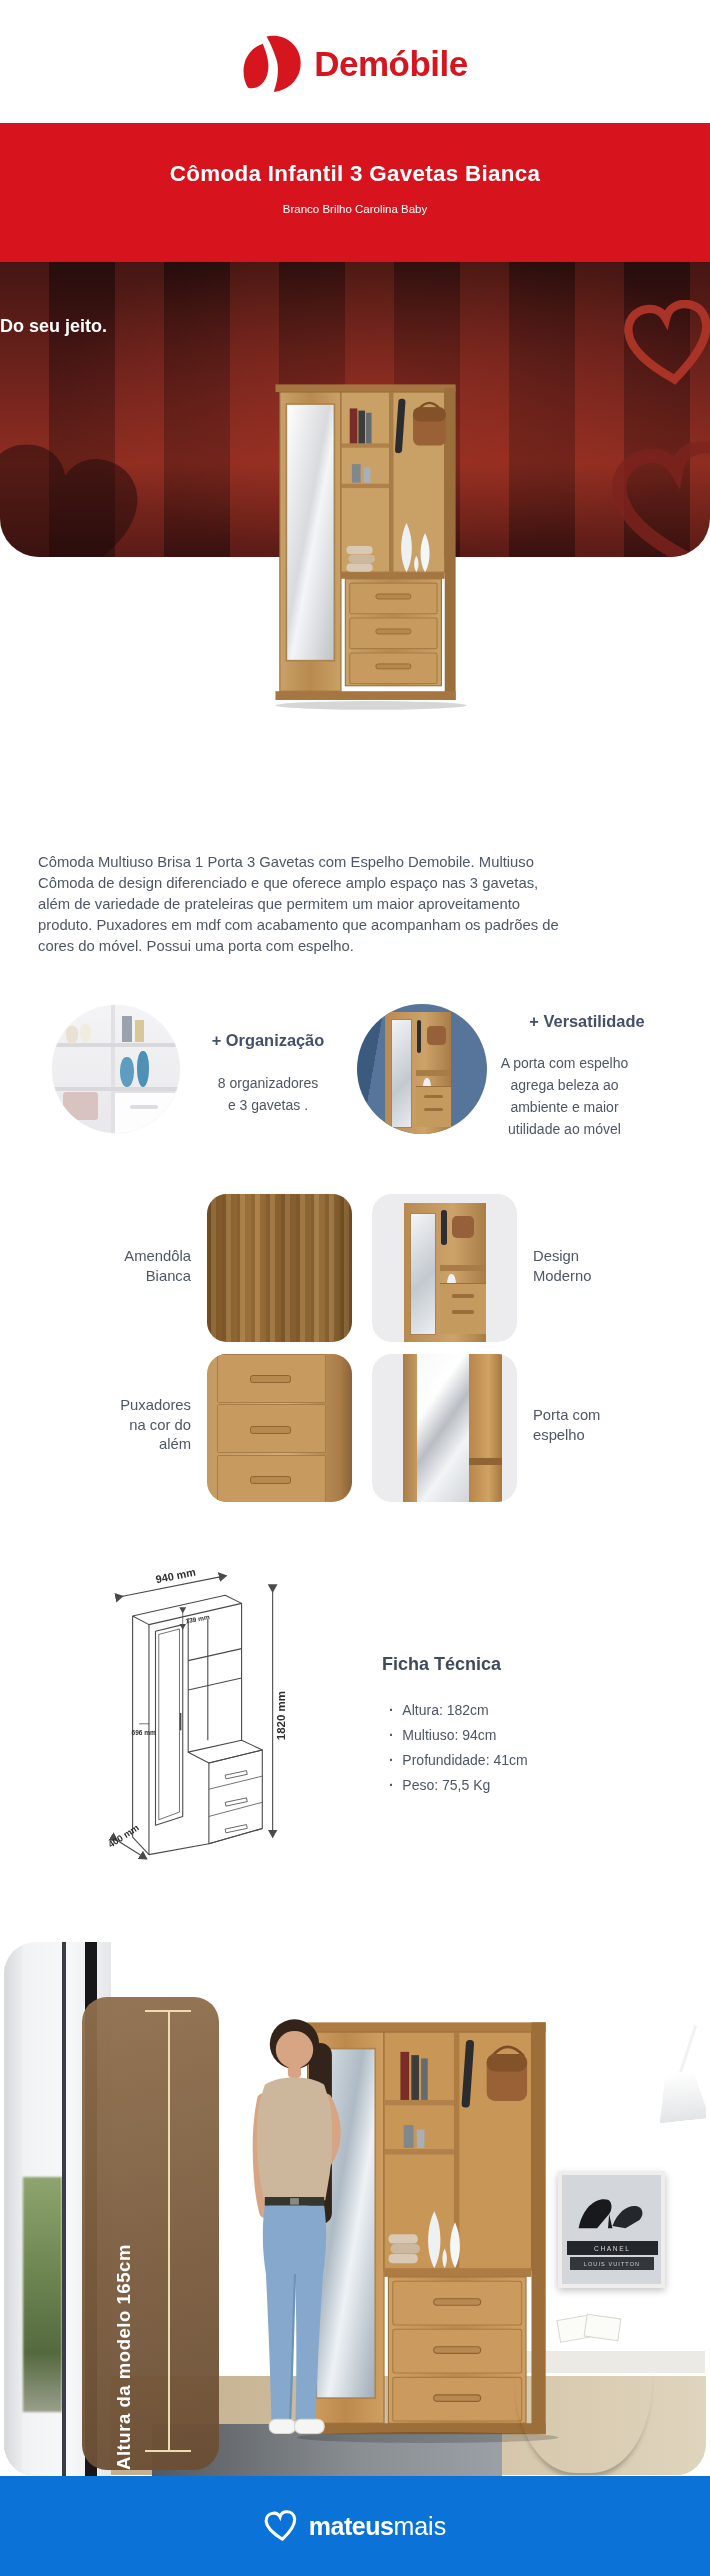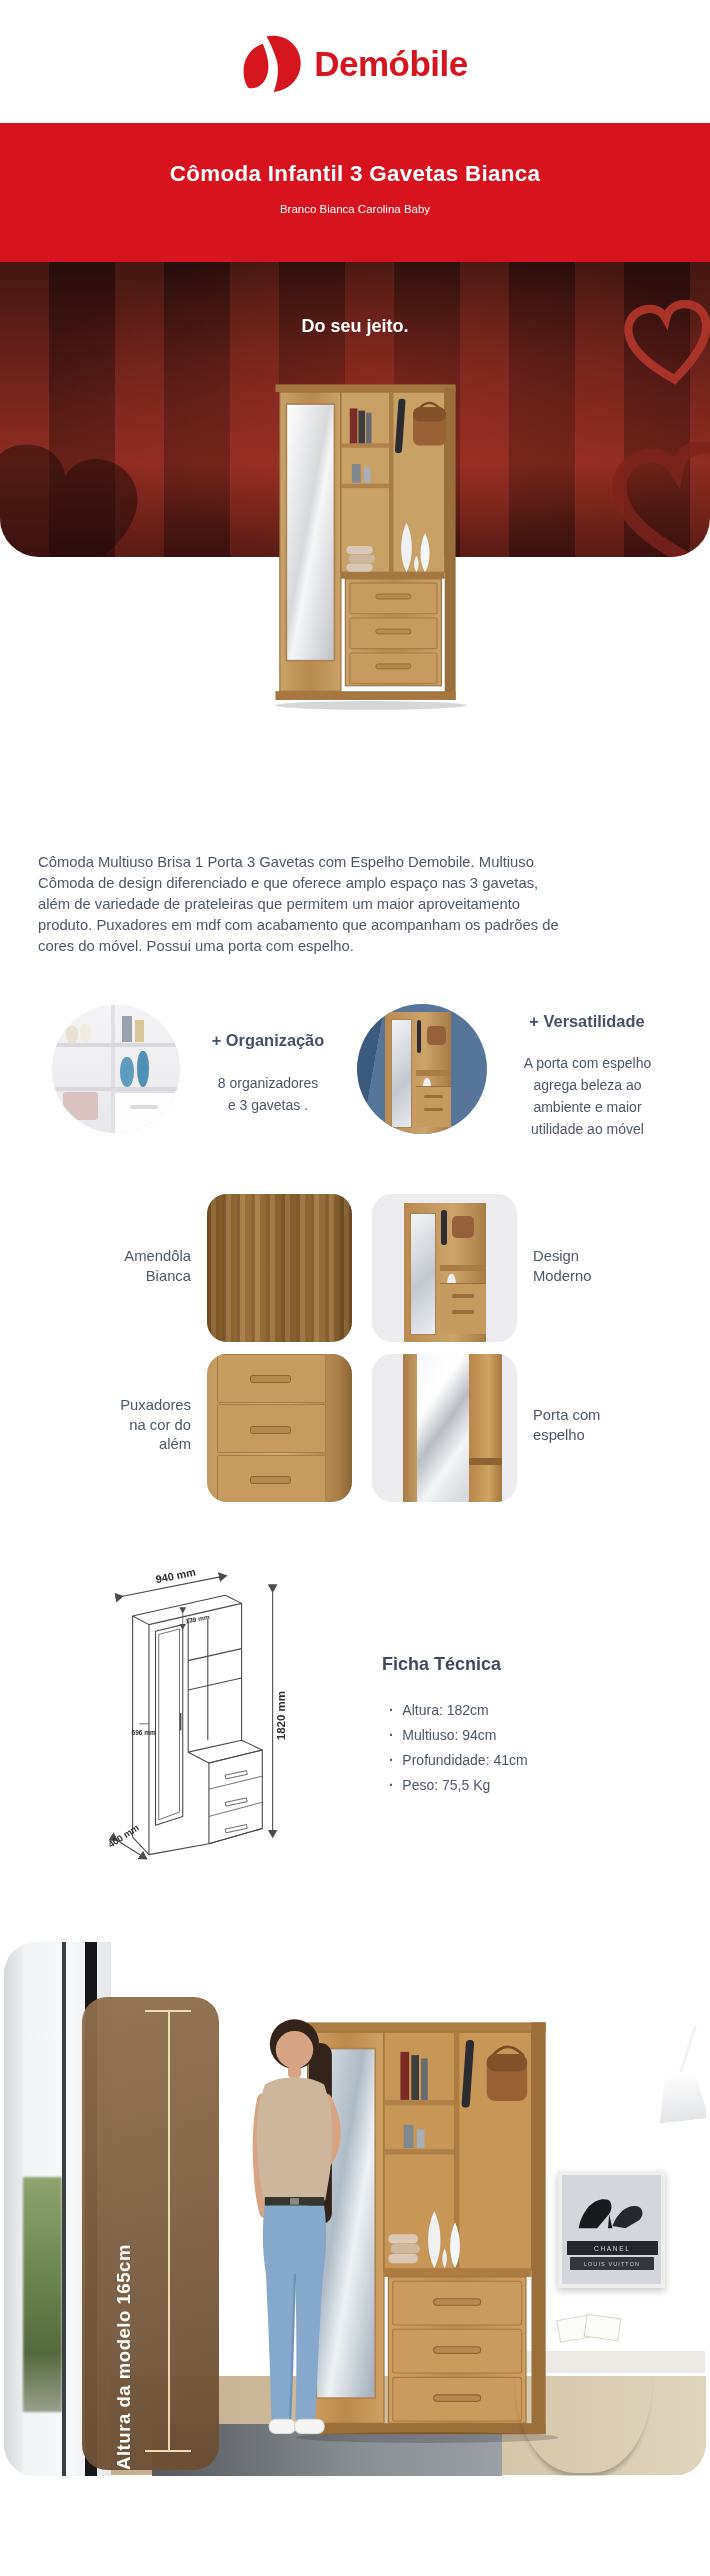--- a/index.html
+++ b/index.html
@@ -17,21 +17,21 @@
   .redband{left:0;top:123px;width:710px;height:139px;background:#d7141e;color:#fff;text-align:center;}
   .redband h1{margin:0;padding-top:38px;font-size:22.4px;font-weight:800;letter-spacing:0.3px;}
   .red-sub{margin-top:16.4px;font-size:11.5px;font-weight:400;}
 
   
   .hero{left:0;top:262px;width:710px;height:295px;border-radius:0 0 39px 39px;overflow:hidden;
         background:
           radial-gradient(492px 229px at 55% 45%, rgba(190,60,40,.35), rgba(0,0,0,0) 70%),
           repeating-linear-gradient(90deg, rgba(255,80,50,.10) 0 49px, rgba(0,0,0,.20) 49px 115px),
           linear-gradient(180deg,#30100f 0%,#5d1d1a 38%,#82291f 68%,#471513 100%);}
-  .tagline{left:0;top:313px;width:710px;text-align:center;color:#fff;font-size:18px;font-weight:700;line-height:27px;}
+  .tagline{left:0;top:313px;width:710px;text-align:left;color:#fff;font-size:18px;font-weight:700;line-height:27px;}
 
   
   .description{left:38px;top:837px;width:634px;text-align:left;color:#4e5766;font-size:14.8px;line-height:21px;}
 
   
   .fcircle{border-radius:50%;overflow:hidden;box-shadow:0 0 0 0.5px rgba(0,0,0,.04);}
   .ftitle{color:#44506a;font-size:16.4px;font-weight:800;text-align:center;}
   .ftext{color:#4e5766;font-size:14px;line-height:22px;text-align:center;}
 
   
@@ -100,21 +100,21 @@
       <svg width="61" height="61" viewBox="0 0 100 100">
         <path d="M40,4 C68,-2 94,16 96,44 C98,72 78,92 52,95 C58,78 62,58 56,40 C50,22 44,10 40,4 Z" fill="#d6161f"></path>
         <path d="M34,16 C40,30 46,48 42,64 C38,82 24,92 10,88 C2,76 0,58 6,42 C12,28 22,20 34,16 Z" fill="#d6161f"></path>
       </svg>
       <div class="brand-name">Demóbile</div>
     </div>
   </div>
 
   <div class="ab redband">
     <h1>Cômoda Infantil 3 Gavetas Bianca</h1>
-    <div class="red-sub">Branco Bianca Carolina Baby</div>
+    <div class="red-sub">Branco Brilho Carolina Baby</div>
   </div>
 
   <div class="ab hero">
     <svg class="ab" style="left:-38px;top:180px;opacity:.5" width="186" height="164" viewBox="0 0 100 90">
       <path d="M50,84 C24,64 8,46 8,28 C8,13 19,5 31,5 C40,5 47,10 50,18 C53,10 60,5 69,5 C81,5 92,13 92,28 C92,46 76,64 50,84 Z" fill="#1d0a0b" transform="rotate(12 50 45)"></path>
     </svg>
     <svg class="ab" style="left:623px;top:38px" width="93" height="87" viewBox="0 0 100 90">
       <path d="M50,84 C24,64 8,46 8,28 C8,13 19,5 31,5 C40,5 47,10 50,18 C53,10 60,5 69,5 C81,5 92,13 92,28 C92,46 76,64 50,84 Z" fill="none" stroke="#a93327" stroke-width="9" stroke-linecap="round" transform="rotate(-8 50 45)"></path>
     </svg>
     <svg class="ab" style="left:612px;top:180px;opacity:.8" width="142" height="131" viewBox="0 0 100 90">
@@ -209,21 +209,21 @@
     <div class="ab" style="left:60px;top:16.4px;width:4.4px;height:33px;background:#2e2e32;border-radius:2.2px;"></div>
     <div class="ab" style="left:70px;top:22px;width:18.6px;height:18.6px;background:#96603a;border-radius:4.4px;"></div>
     <div class="ab" style="left:59px;top:66px;width:35px;height:5.5px;background:#a87c46;"></div>
     <div class="ab" style="left:66px;top:74px;width:7.6px;height:21px;background:#eef0f2;border-radius:45% 45% 50% 50%;"></div>
     <div class="ab" style="left:59px;top:82px;width:35px;height:40px;background:#c59a5e;border-top:1.6px solid #9a6f3c;">
       <div class="ab" style="left:7.6px;top:7.6px;width:19.7px;height:3.3px;background:#9a6f3c;border-radius:1.6px;"></div>
       <div class="ab" style="left:7.6px;top:21px;width:19.7px;height:3.3px;background:#9a6f3c;border-radius:1.6px;"></div>
     </div>
   </div>
   <div class="ab ftitle" style="left:508px;top:1012px;width:158px">+ Versatilidade</div>
-  <div class="ab ftext pre" style="left:503px;top:1052px;width:169px">A porta com espelho
+  <div class="ab ftext pre" style="left:480px;top:1052px;width:169px">A porta com espelho
 agrega beleza ao
 ambiente e maior
 utilidade ao móvel</div>
 
   <div class="ab glabel gright pre" style="left:71px;top:1247px;width:120px">Amendôla
 Bianca</div>
   <div class="ab card wood-tex" style="left:207px;top:1194px;width:145px;height:148px"></div>
   <div class="ab card card-gray" style="left:372px;top:1194px;width:145px;height:148px">
     <div class="ab" style="left:32px;top:8.7px;width:82px;height:139px;background:linear-gradient(90deg,#b98a50,#cda36a 60%,#a87c46);"></div>
     <div class="ab" style="left:38px;top:18.6px;width:24px;height:120px;background:linear-gradient(135deg,#f4f5f7,#c3c9cf 55%,#eceff2);border:1.1px solid #a98350;"></div>
@@ -425,15 +425,23 @@
     </svg>
 
     <div class="ab overlay-brown" style="left:78px;top:55px;width:137px;height:473px">
       <div class="ab measure-line" style="left:86px;top:15.3px;width:1.6px;height:438px"></div>
       <div class="ab measure-line" style="left:63px;top:13px;width:46px;height:2.2px"></div>
       <div class="ab measure-line" style="left:63px;top:453px;width:46px;height:2.2px"></div>
       <div class="ab overlay-text" style="left:31px;top:0;height:473px;display:flex;align-items:center;">Altura da modelo 165cm</div>
     </div>
   </div>
 
+  <div class="ab footer">
+    <svg width="34" height="32" viewBox="0 0 100 90">
+      <path d="M50,84 C24,64 8,46 8,28 C8,13 19,5 31,5 C40,5 47,10 50,18 C53,10 60,5 69,5 C81,5 92,13 92,28 C92,46 76,64 50,84 Z" fill="none" stroke="#ffffff" stroke-width="9" stroke-linecap="round" transform="rotate(-6 50 45)"></path>
+    </svg>
+    <div>
+      <span class="fbold">mateus</span><span class="flight">mais</span>
+    </div>
+  </div>
 
 </div>
 
 
 </body></html>

